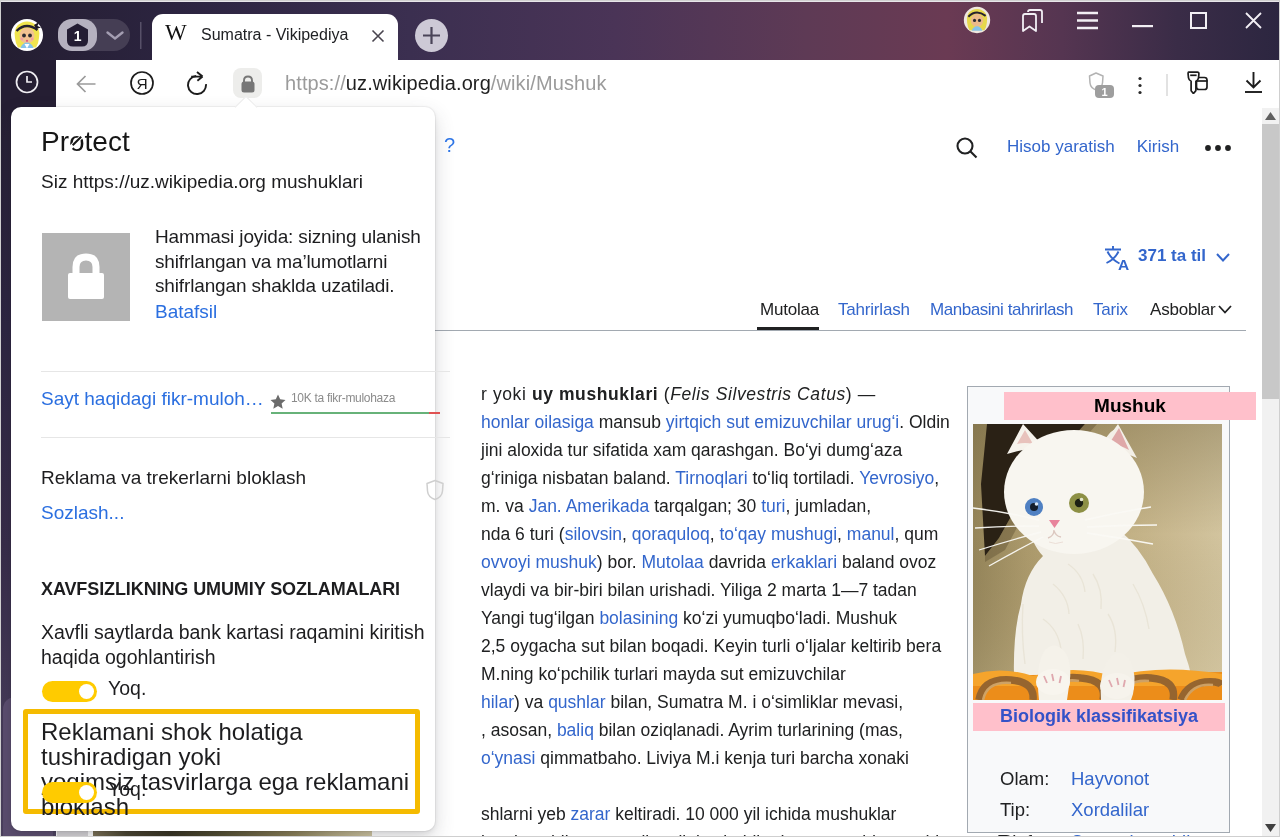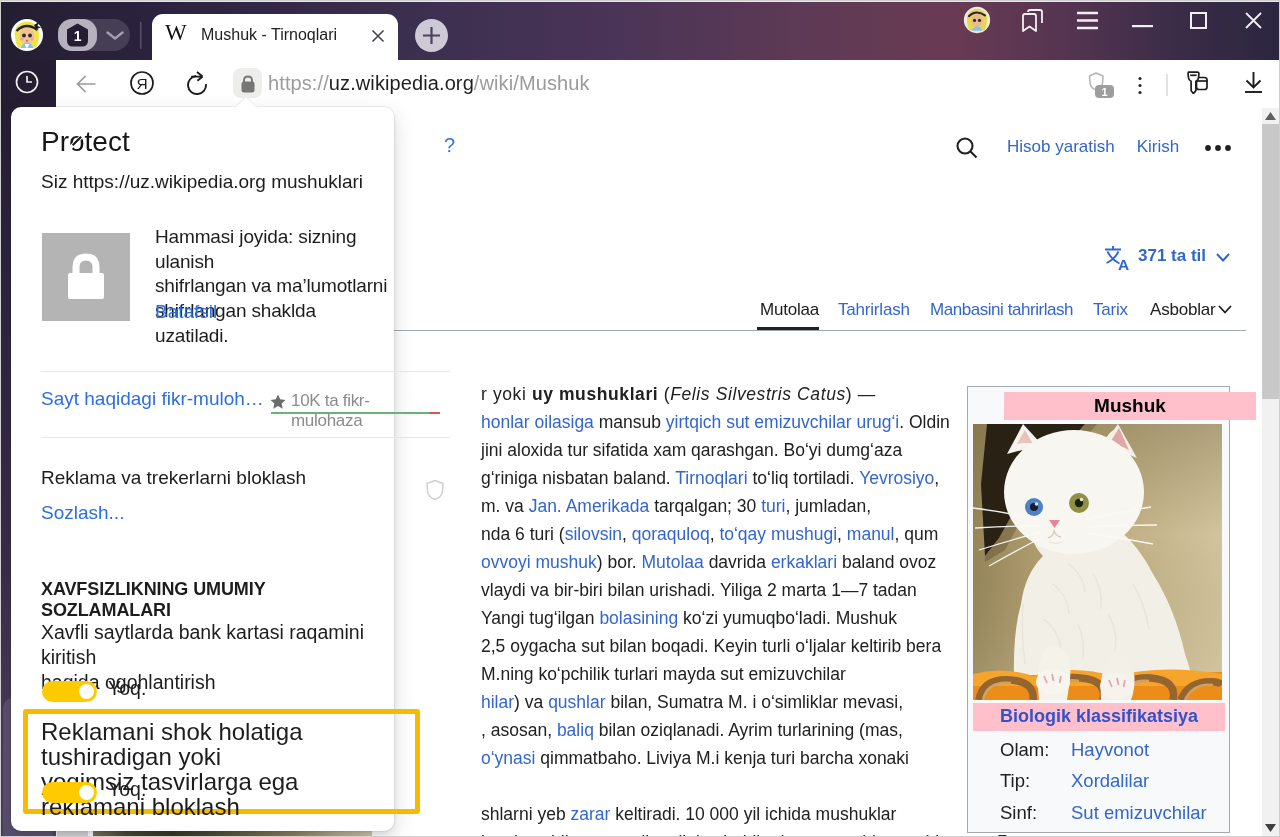--- a/index.html
+++ b/index.html
@@ -14,50 +14,50 @@
 
   #tab { left:152px; top:14px; width:246px; height:46px; background:#fff; border-radius:11px 11px 0 0; }
   .tabw { left:165px; top:20px; font-family:"Liberation Serif",serif; font-size:23px; color:#111; }
   .tabtitle { left:201px; top:26px; font-size:16px; color:#202124; }
   #plusbtn { left:415px; top:19px; width:33px; height:33px; border-radius:50%; background:#cdc9d6; }
 
   
   #toolbar { left:0; top:60px; width:1280px; height:48px; background:#fff; }
   #clockblock { left:0; top:60px; width:56px; height:48px; background:#251e33; }
   #lockbadge { left:233px; top:68px; width:29px; height:30px; background:#ededeb; border-radius:8px; }
-  #urltext { left:268px; top:72px; font-size:20px; color:#9b9b9b; letter-spacing:0.1px; }
+  #urltext { left:285px; top:72px; font-size:20px; color:#9b9b9b; letter-spacing:0.1px; }
   #urltext b { color:#1f1f1f; font-weight:normal; }
 
   
   #sidebar { left:0; top:108px; width:56px; height:729px;
     background:linear-gradient(180deg,#251e33 0%,#2c2440 30%,#362b48 60%,#453a58 85%,#4a3f5d 100%); }
   #sidebtn { left:3px; top:697px; width:50px; height:140px; border-radius:12px 12px 0 0; background:#5a4c6e; }
   #hdr1 { left:1007px; top:137px; font-size:17px; color:#3366cc;text-align:center; }
   #hdr1 .kirish { margin-left:22px; }
   #langrow { left:1138px; top:246px; font-size:17px; font-weight:bold; color:#36c; }
   .wtab { top:300px; font-size:17px; letter-spacing:-0.2px; }
   #mutolaa-line { left:757px; top:327px; width:62px; height:3px; background:#202122; }
   #tabrule { left:56px; top:330px; width:1190px; height:1px; background:#a2a9b1; }
   .bodyline { font-size:17.5px; color:#202122; white-space:nowrap; left:481px; line-height:28px; }
   .bodyline a { color:#3366cc; text-decoration:none; }
 
   
   #infobox { left:967px; top:386px; width:263px; height:447px; background:#f8f9fa; border:1px solid #a2a9b1; }
   .pinkbar { left:973px; width:252px; height:28px; background:#ffc0cb; text-align:center; font-weight:bold; }
   #ib-title { top:392px; font-size:19px; color:#000; padding-top:3px;margin-left:31px; }
   #ib-bio { top:703px; font-size:18px; color:#3452c8; padding-top:3px; }
-  .ibrow { font-size:18.5px; color:#202122; }
+  .ibrow { font-size:18.5px; color:#202122;margin-top:29px; }
   .ibrow a { color:#3366cc; text-decoration:none; }
 
   
   #sbtrack { left:1262px; top:108px; width:17px; height:729px; background:#f1f1f1; }
   #sbthumb { left:1262px; top:124px; width:17px; height:275px; background:#c8c8c8; }
 
   
-  #popup { left:11px; top:107px; width:383px; height:724px; background:#fff; border-radius:10px;
+  #popup { left:11px; top:107px; width:424px; height:724px; background:#fff; border-radius:10px;
     box-shadow:0 0 0 1px rgba(0,0,0,.04), 0 8px 20px rgba(60,60,70,.20), 0 2px 5px rgba(0,0,0,.08); }
   #notch { left:238px; top:99px; width:16px; height:16px; background:#fff; transform:rotate(45deg);
     border-top:1px solid #ebebeb; border-left:1px solid #ebebeb; z-index:5; }
   .pp { position:absolute; color:#1d1d1f; }
   .plink { color:#2b6fe0; }
   .pdiv { position:absolute; left:41px; width:409px; height:1px; background:#e6e6e6; }
 
   #ylbox { left:12px; top:602px; width:397px; height:105px; border:5px solid #f5bb00; border-radius:3px; }
   .toggle { position:absolute; width:55px; height:21px; border-radius:11px; background:#ffcb00; }
   .toggle i { position:absolute; right:3px; top:3px; width:15px; height:15px; border-radius:50%; background:#fff; }
@@ -90,21 +90,21 @@
     <rect x="0" y="0" width="72" height="32" rx="16" fill="#453e54"></rect>
     <rect x="0" y="0" width="39" height="32" rx="14" fill="#b5b1bf"></rect>
     <path d="M19.5 4.5 L30 10.5 L30 21.5 Q30 27.5 24 27.5 L15 27.5 Q9 27.5 9 21.5 L9 10.5 Z" fill="#241d33"></path>
     <text x="19.7" y="22" font-size="14" font-weight="bold" fill="#fff" text-anchor="middle">1</text>
     <path d="M49.5 13.5 l7.5 6 l7.5 -6" stroke="#a49eb2" stroke-width="2.4" fill="none" stroke-linecap="round"></path>
     <rect x="82" y="3" width="1.5" height="27" fill="#575068"></rect>
   </svg>
 
   <div class="abs" id="tab"></div>
   <div class="abs tabw">W</div>
-  <div class="abs tabtitle">Mushuk - Tirnoqlari</div>
+  <div class="abs tabtitle">Sumatra - Vikipediya</div>
   <svg class="abs" style="left:370px;top:28px" width="16" height="16" viewBox="0 0 16 16">
     <path d="M2.5 2.5 L13.5 13.5 M13.5 2.5 L2.5 13.5" stroke="#49454f" stroke-width="1.6"></path>
   </svg>
   <div class="abs" id="plusbtn"></div>
   <svg class="abs" style="left:415px;top:19px" width="33" height="33" viewBox="0 0 33 33">
     <path d="M16.5 8 V25 M8 16.5 H25" stroke="#4a4458" stroke-width="2.2"></path>
   </svg>
 
   <svg class="abs" style="left:963px;top:6px" width="28" height="28" viewBox="0 0 34 34">
     <circle cx="17" cy="17" r="16" fill="#efe8e0"></circle>
@@ -355,21 +355,21 @@
     </svg>
     <div class="pp" style="left:144px;top:118px;font-size:19px;letter-spacing:-0.15px;line-height:24.7px">Hammasi joyida: sizning ulanish<br>shifrlangan va ma’lumotlarni<br>shifrlangan shaklda uzatiladi.</div>
     <div class="pp plink" style="left:144px;top:194px;font-size:19px">Batafsil</div>
 
     <div class="pdiv" style="top:264px;left:30px"></div>
 
     <div class="pp plink" style="left:30px;top:281px;font-size:19px">Sayt haqidagi fikr-muloh…</div>
     <svg class="pp" style="left:259px;top:287px" width="16" height="16" viewBox="0 0 16 16">
       <path d="M8 0.5 L10.2 5.3 L15.5 5.9 L11.6 9.5 L12.7 14.7 L8 12 L3.3 14.7 L4.4 9.5 L0.5 5.9 L5.8 5.3 Z" fill="#6b6b6b"></path>
     </svg>
-    <div class="pp" style="left:280px;top:284px;font-size:17px;letter-spacing:-0.3px;color:#8b8b8b">10K ta fikr-mulohaza</div>
+    <div class="pp" style="left:280px;top:284px;font-size:12px;letter-spacing:-0.3px;color:#8b8b8b">10K ta fikr-mulohaza</div>
     <div class="pp" style="left:260px;top:305px;width:158px;height:2px;background:#67b279"></div>
     <div class="pp" style="left:418px;top:305px;width:11px;height:2px;background:#e05252"></div>
 
     <div class="pdiv" style="top:330px;left:30px"></div>
 
     <div class="pp" style="left:30px;top:360px;font-size:19px">Reklama va trekerlarni bloklash</div>
     <svg class="pp" style="left:414px;top:372px" width="20" height="22" viewBox="0 0 20 22">
       <path d="M10 1.5 L18 4.5 L17.5 12 Q17 18 10 20.5 Q3 18 2.5 12 L2 4.5 Z" stroke="#cfcfcf" stroke-width="1.5" fill="none" stroke-linejoin="round"></path>
     </svg>
     <div class="pp plink" style="left:30px;top:395px;font-size:19px">Sozlash...</div>

